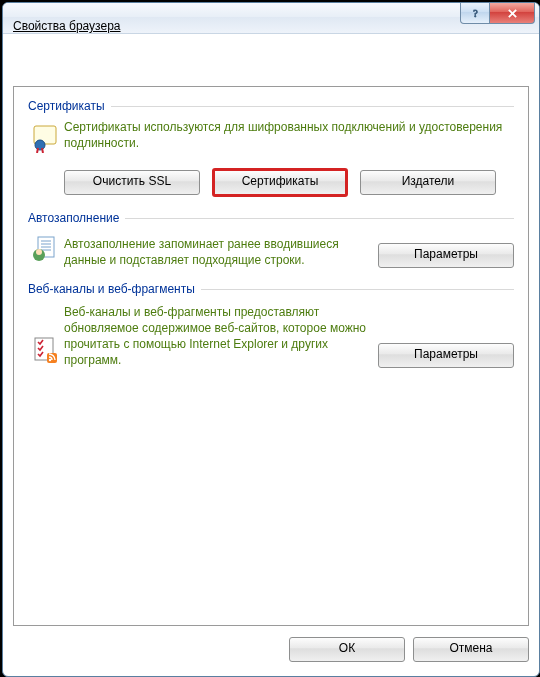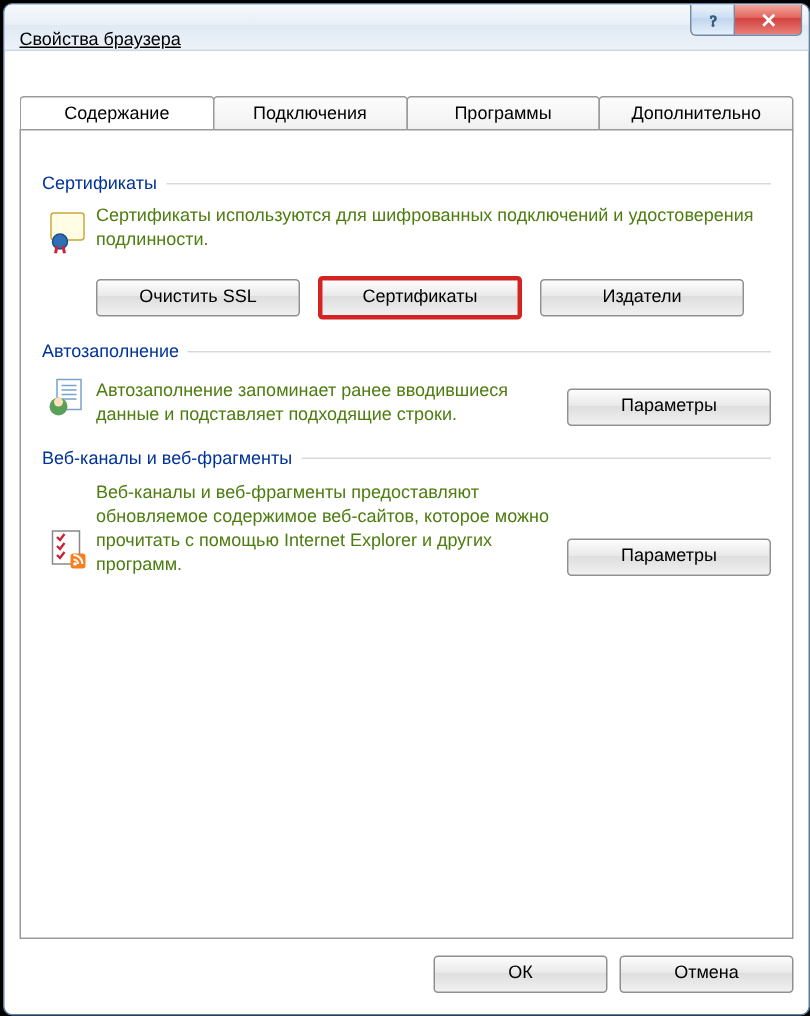--- a/index.html
+++ b/index.html
@@ -14,21 +14,21 @@
 .winbtn.close svg{stroke:#fff;}
 .winbtn.help svg{stroke:#3b5d7e;fill:#3b5d7e;}
 .client{position:absolute;left:10px;right:10px;top:40px;bottom:10px;}
 .tabs{position:relative;height:44px;}
 .tabrow{position:absolute;left:0;right:0;display:flex;}
 .tabrow.back{top:0;}
 .tabrow.front{top:21px;}
 .tab{flex:1;height:22px;line-height:20px;text-align:center;border:1px solid #9a9a9a;background:linear-gradient(#fdfdfd,#f0f0f0);margin-left:-1px;font-size:12px;color:#000;cursor:default;border-top-left-radius:3px;border-top-right-radius:3px;}
 .tab:first-child{margin-left:0;}
 .tab.active{background:#fff;border-bottom:1px solid #fff;font-weight:400;}
-.tabpanel{position:absolute;left:0;right:0;top:43px;bottom:40px;border:1px solid #9a9a9a;background:#fff;padding:28px 14px;}
+.tabpanel{position:absolute;left:0;right:0;top:43px;bottom:40px;border:1px solid #9a9a9a;background:#fff;padding:12px 14px;}
 .group .ghead{display:flex;align-items:center;margin-bottom:6px;}
 .group .glabel{color:#003399;font-size:12px;}
 .group .gline{flex:1;height:1px;background:#d9d9d9;margin-left:6px;}
 .grow{display:flex;}
 .gicon{width:34px;flex:none;padding:4px 0 0 2px;}
 .gtext{flex:1;color:#4d7c0f;line-height:16px;padding-right:6px;}
 .btnrow{display:flex;gap:12px;margin:12px 0 14px 36px;align-items:center;}
 .btn{height:23px;line-height:21px;border:1px solid #8e8f8f;border-radius:3px;background:linear-gradient(#fdfdfd,#e9e9e9 45%,#dedede 46%,#f0f0f0);padding:0 18px;font-size:12px;color:#000;cursor:default;min-width:98px;text-align:center;}
 .btn[disabled]{color:#888;}
 .btn.hl{border:3px solid #d42323;padding:0 16px;}
@@ -52,26 +52,20 @@
       <div class="winbtn close">
         <svg viewBox="0 0 12 12">
             <path d="M2 2 L10 10 M10 2 L2 10" stroke-width="2" fill="none"></path>
           </svg>
       </div>
     </div>
   </div>
 
   <div class="client">
     <div class="tabs">
-      <div class="tabrow front">
-        <div class="tab active">Содержание</div>
-        <div class="tab">Подключения</div>
-        <div class="tab">Программы</div>
-        <div class="tab">Дополнительно</div>
-      </div>
     </div>
 
     <div class="tabpanel">
 
       <div class="group">
         <div class="ghead">
             <span class="glabel">Сертификаты</span>
             <span class="gline"></span>
           </div>
         <div class="grow">

